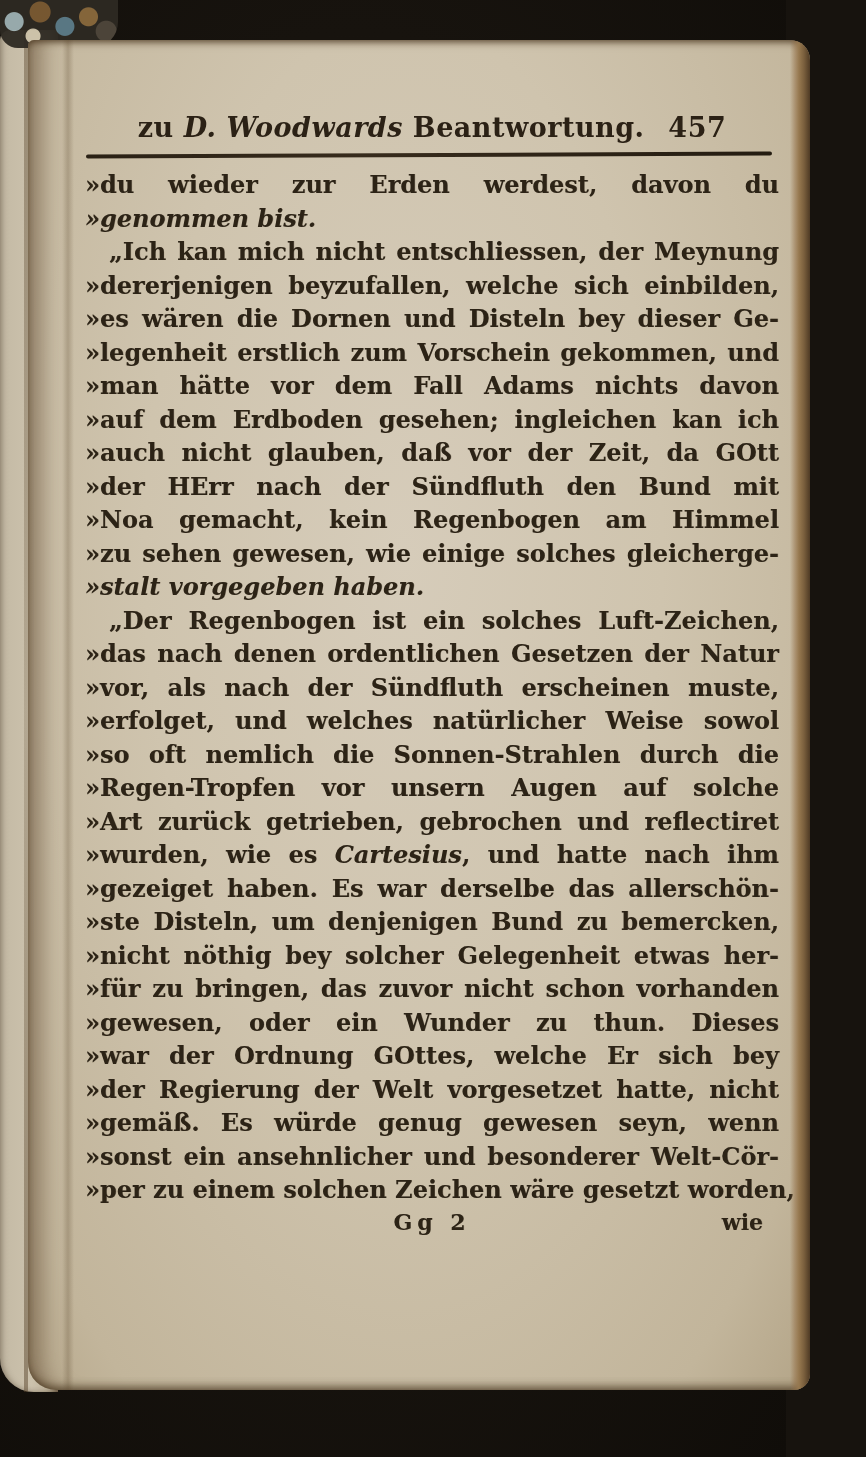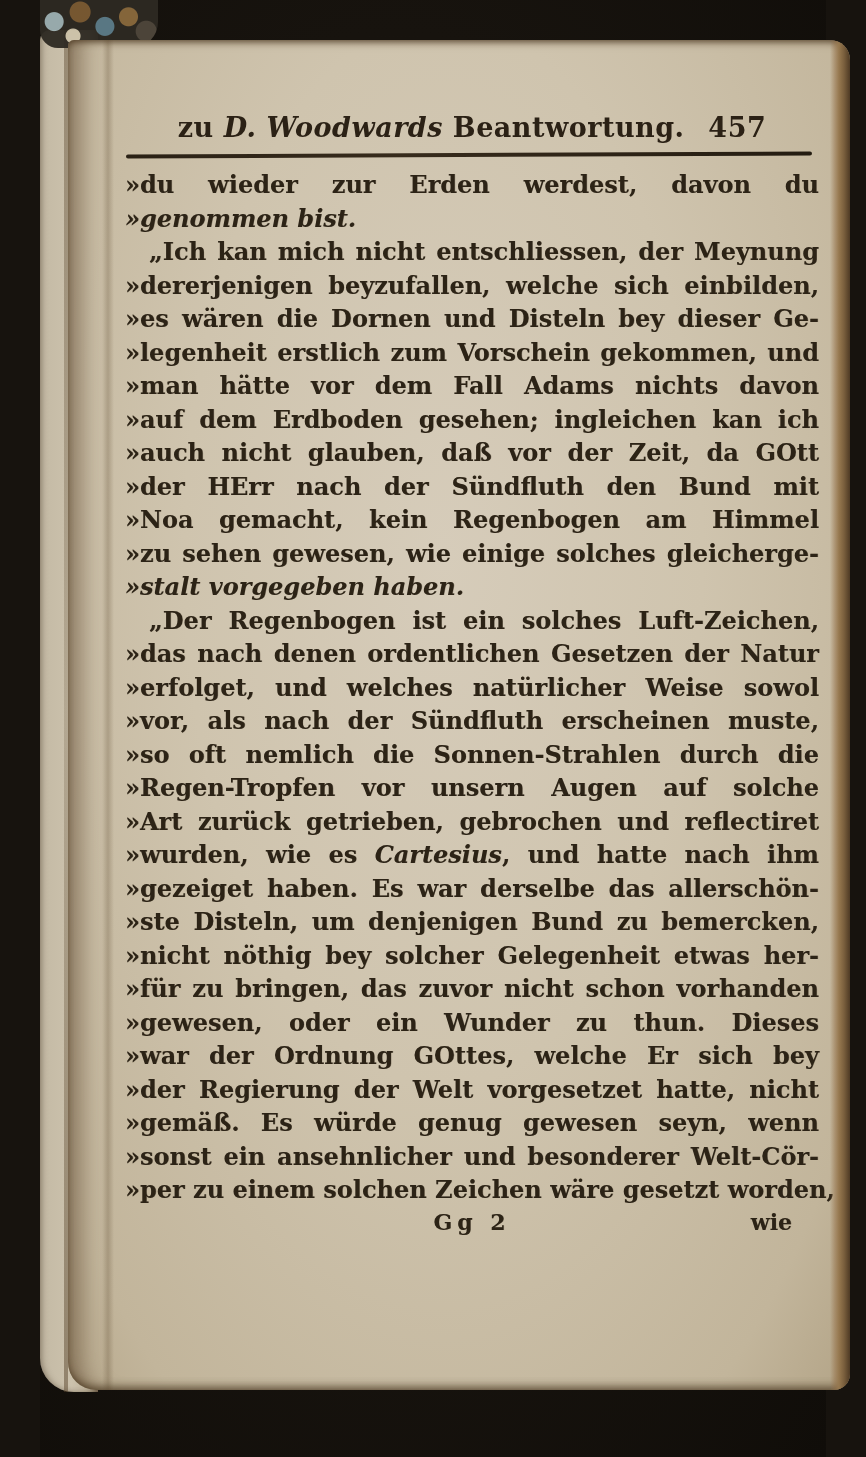--- a/index.html
+++ b/index.html
@@ -6,21 +6,20 @@
   body {
     width: 866px; height: 1457px;
     background: #17130e;
     font-family: "DejaVu Serif", "Liberation Serif", serif;
     overflow: hidden;
   }
   .scene {
     position: relative;
     width: 786px; height: 1457px;
     background: radial-gradient(ellipse at 45% 45%, #201b15 0%, #17130e 55%, #100d09 100%);
-    margin-left: 40px;
   }
   
   .under-page {
     position: absolute;
     left: 0; top: 30px;
     width: 58px; height: 1362px;
     background: linear-gradient(90deg, #c3b9a4 0%, #ccc2ad 55%, #b4a88f 100%);
     border-radius: 10px 0 0 34px;
     box-shadow: inset -9px 0 8px -5px rgba(75,55,35,0.75),
                 inset 3px 0 6px -2px rgba(60,45,30,0.5);
@@ -102,21 +101,21 @@
   .line.start { padding-left: 24px; }
   .line.end { text-align-last: left; font-style: italic; }
   .sigrow {
     position: relative; height: 36px; margin-top: 2px;
     font-size: 22px; font-weight: bold; color: #2c2316;
   }
   .signature {
     position: absolute; left: 0; right: 0; text-align: center;
     letter-spacing: 5px;
   }
-  .catchword { position: absolute; right: 27px; }
+  .catchword { position: absolute; right: 16px; }
 </style>
 </head>
 <body>
 
 <div class="scene">
   <div class="under-page"></div>
   <div class="marble"></div>
   <div class="page">
     <div class="header">
       <span>zu</span>
@@ -135,22 +134,22 @@
         <div class="line full"><span>»legenheit erstlich zum Vorschein gekommen, und</span></div>
         <div class="line full"><span>»man hätte vor dem Fall Adams nichts davon</span></div>
         <div class="line full"><span>»auf dem Erdboden gesehen; ingleichen kan ich</span></div>
         <div class="line full"><span>»auch nicht glauben, daß vor der Zeit, da GOtt</span></div>
         <div class="line full"><span>»der HErr nach der Sündfluth den Bund mit</span></div>
         <div class="line full"><span>»Noa gemacht, kein Regenbogen am Himmel</span></div>
         <div class="line full"><span>»zu sehen gewesen, wie einige solches gleicherge-</span></div>
         <div class="line end"><span>»stalt vorgegeben haben.</span></div>
         <div class="line start"><span>„Der Regenbogen ist ein solches Luft-Zeichen,</span></div>
         <div class="line full"><span>»das nach denen ordentlichen Gesetzen der Natur</span></div>
+        <div class="line full"><span>»vor, als nach der Sündfluth erscheinen muste,</span></div>
         <div class="line full"><span>»erfolget, und welches natürlicher Weise sowol</span></div>
-        <div class="line full"><span>»vor, als nach der Sündfluth erscheinen muste,</span></div>
         <div class="line full"><span>»so oft nemlich die Sonnen-Strahlen durch die</span></div>
         <div class="line full"><span>»Regen-Tropfen vor unsern Augen auf solche</span></div>
         <div class="line full"><span>»Art zurück getrieben, gebrochen und reflectiret</span></div>
         <div class="line full"><span>»wurden, wie es </span><span class="antiqua-italic">Cartesius</span><span>, und hatte nach ihm</span></div>
         <div class="line full"><span>»gezeiget haben.  Es war derselbe das allerschön-</span></div>
         <div class="line full"><span>»ste Disteln, um denjenigen Bund zu bemercken,</span></div>
         <div class="line full"><span>»nicht nöthig bey solcher Gelegenheit etwas her-</span></div>
         <div class="line full"><span>»für zu bringen, das zuvor nicht schon vorhanden</span></div>
         <div class="line full"><span>»gewesen, oder ein Wunder zu thun.  Dieses</span></div>
         <div class="line full"><span>»war der Ordnung GOttes, welche Er sich bey</span></div>

